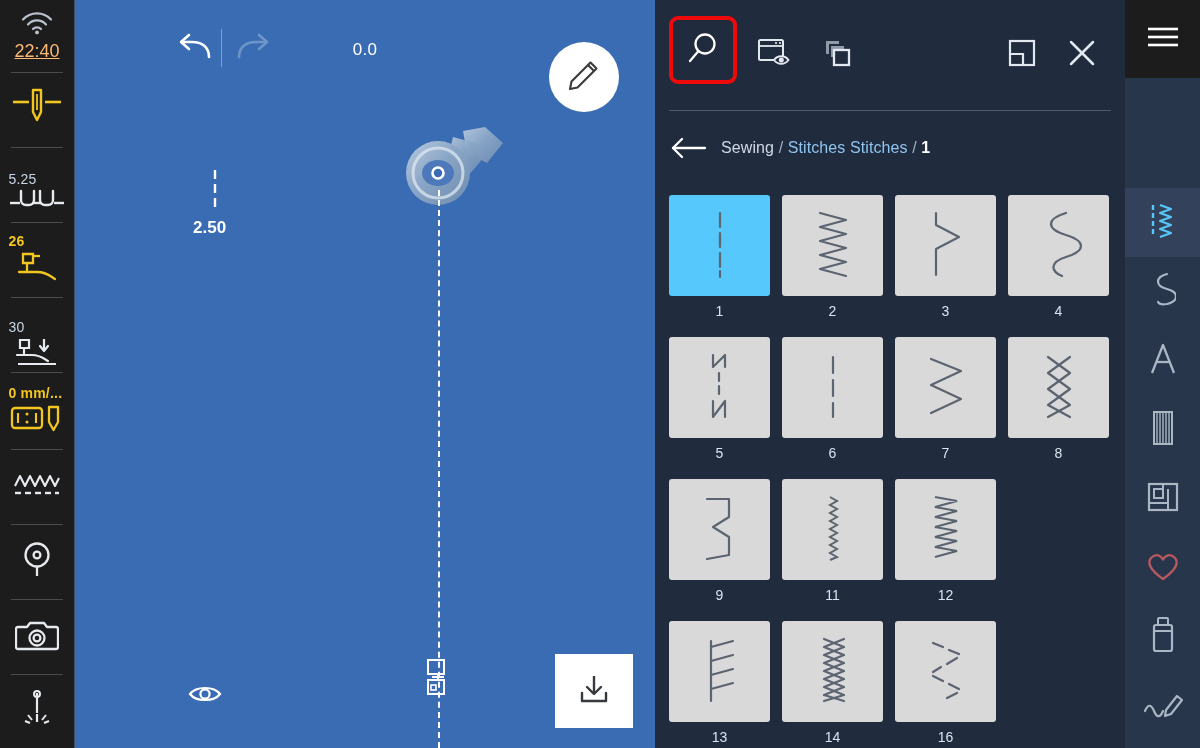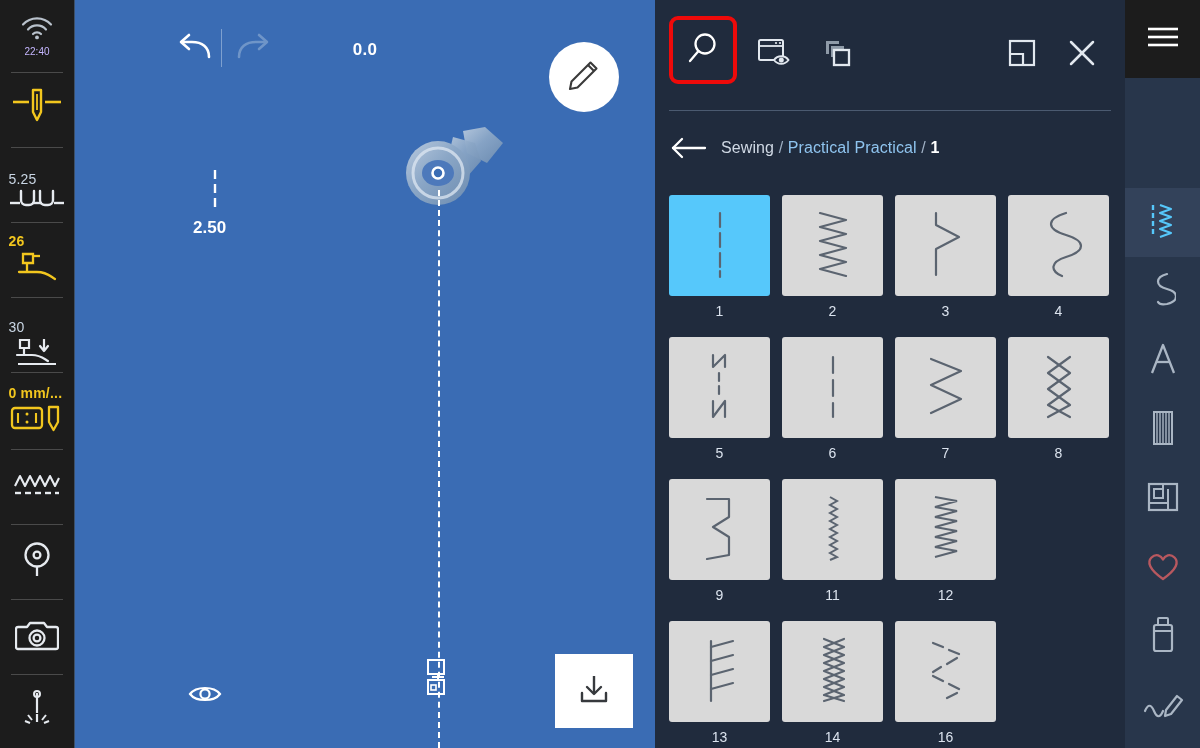--- a/index.html
+++ b/index.html
@@ -32,42 +32,42 @@
   }
   .lr-div { width: 52px; height: 1px; background: #4a4a4a; flex: 0 0 1px; }
   .lr-val {
     font-size: 14px; font-weight: 400;
     align-self: flex-start;
     margin-left: 9px; margin-bottom: 1px;
     letter-spacing: .2px;
   }
   .lr-val.blue { color: #c9d6e4; margin-top: 22px; }
   .lr-val.yellow { color: #f2c61e; font-weight: bold; }
-  .lr-time { color: #c4b5fd; font-size: 10px; margin-top: 2px; }
+  .lr-time { color: #fdba74; font-size: 18px; margin-top: 2px; text-decoration: underline; }
 
   
   .canvas {
     flex: 0 0 580px;
     width: 580px; height: 748px;
     background: #3a6cb4;
     position: relative;
   }
   .cv-top {
     position: absolute; top: 0; left: 0; right: 0; height: 96px;
   }
   .undo-btn { position: absolute; left: 100px; top: 30px; cursor: pointer; }
   .redo-btn { position: absolute; left: 158px; top: 30px; cursor: pointer; }
   .tool-sep {
     position: absolute; left: 146px; top: 29px;
     width: 1px; height: 38px; background: #7ea0cf;
   }
   .cv-value {
     position: absolute; top: 40px; left: 0; width: 580px;
     text-align: center;
-    color: #ffffff; font-size: 17px; font-weight: bold;
+    color: #ffffff; font-size: 17px; font-weight: normal;
     letter-spacing: .3px;
   }
   .edit-fab {
     position: absolute; right: 36px; top: 42px;
     width: 70px; height: 70px; border-radius: 50%;
     background: #ffffff;
     display: flex; align-items: center; justify-content: center;
     cursor: pointer;
   }
   .stitch-preview {
@@ -469,21 +469,21 @@
     <div class="breadcrumb">
       <span class="bc-back">
         <svg width="40" height="26" viewBox="0 0 40 26">
           <line x1="4" y1="13" x2="36" y2="13" stroke="#ffffff" stroke-width="2.3" stroke-linecap="round"></line>
           <polyline points="13,4 4,13 13,22" fill="none" stroke="#ffffff" stroke-width="2.3" stroke-linecap="round" stroke-linejoin="round"></polyline>
         </svg>
       </span>
       <span class="bc-text">
         <span class="seg-muted">Sewing</span>
         <span class="seg-sep">/</span>
-        <span class="seg-link">Practical Practical</span>
+        <span class="seg-link">Stitches Stitches</span>
         <span class="seg-sep">/</span>
         <span class="seg-cur">1</span>
       </span>
     </div>
 
     <div class="grid" id="stitch-grid">
         <div class="grid-row">
           <div class="tile-wrap">
             <div class="tile selected">
               <span><svg width="70" height="78" viewBox="0 0 70 78">

